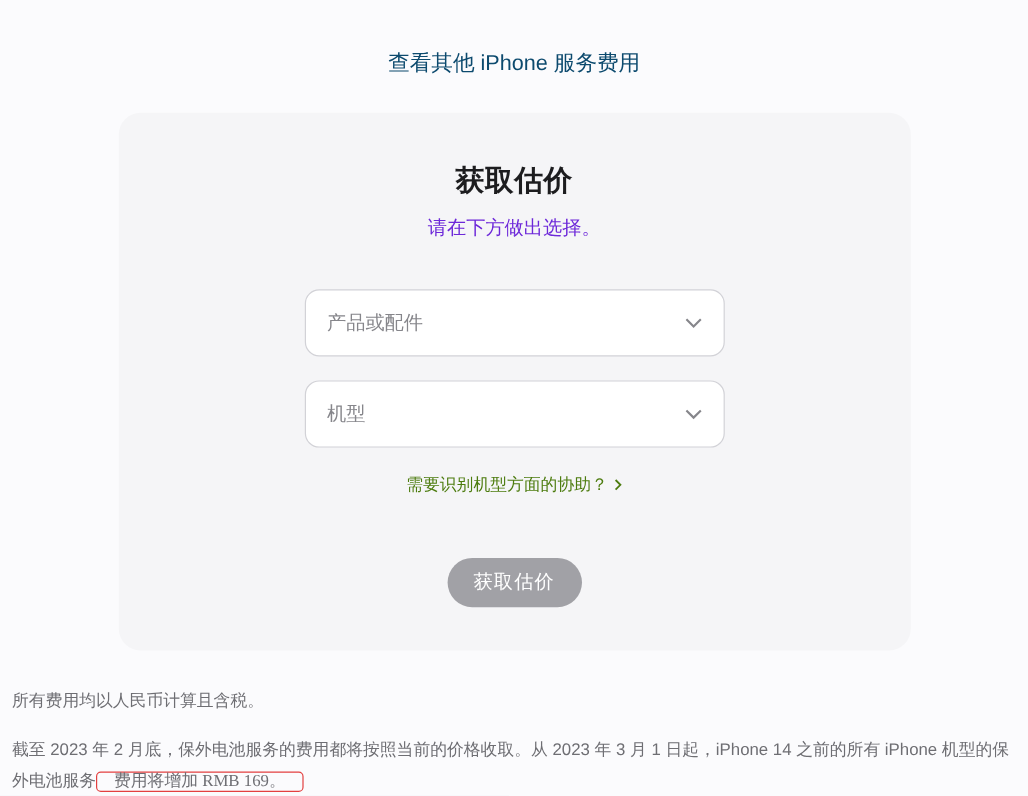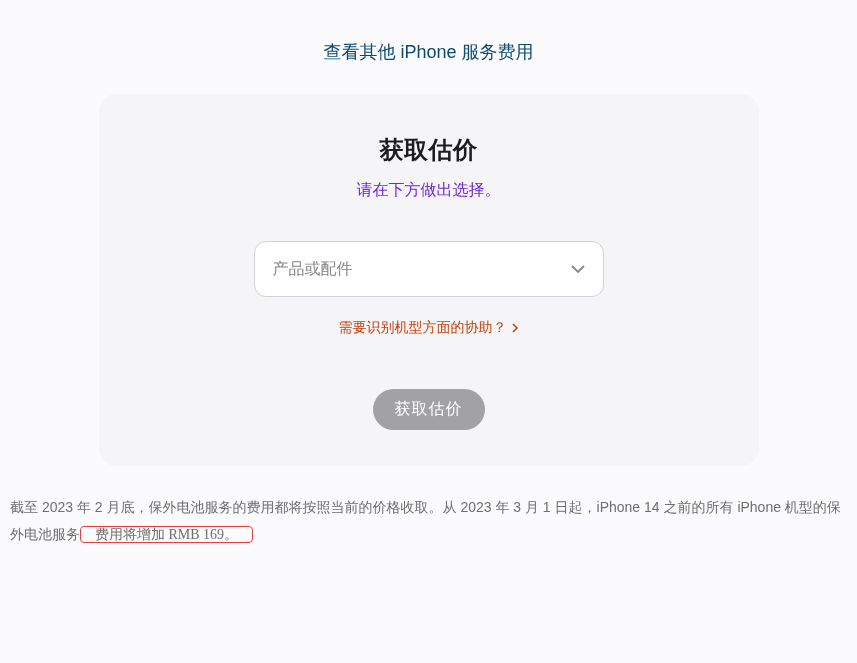--- a/index.html
+++ b/index.html
@@ -66,21 +66,21 @@
     }
     .chevron svg {
       width: 14px;
       height: 14px;
       display: block;
     }
     .help-link {
       display: inline-flex;
       align-items: center;
       gap: 4px;
-      color: #c2410c;
+      color: #4d7c0f;
       font-size: 14px;
       text-decoration: none;
       margin-top: 2px;
       margin-bottom: 52px;
     }
     .help-link svg {
       width: 8px;
       height: 10px;
     }
     .submit-btn {
@@ -124,31 +124,40 @@
 
     <div class="select-box">
       <span class="select-label">产品或配件</span>
       <span class="chevron">
         <svg viewBox="0 0 14 8" fill="none" stroke="currentColor" stroke-width="1.8">
             <path d="M1 1 L7 7 L13 1"></path>
           </svg>
       </span>
     </div>
 
+    <div class="select-box">
+      <span class="select-label">机型</span>
+      <span class="chevron">
+        <svg viewBox="0 0 14 8" fill="none" stroke="currentColor" stroke-width="1.8">
+            <path d="M1 1 L7 7 L13 1"></path>
+          </svg>
+      </span>
+    </div>
 
     <a href="#" class="help-link">
       <span>需要识别机型方面的协助？</span>
       <svg viewBox="0 0 6 10" fill="none" stroke="currentColor" stroke-width="1.5">
           <path d="M1 1 L5 5 L1 9"></path>
         </svg>
     </a>
 
     <div>
       <button class="submit-btn">获取估价</button>
     </div>
   </div>
 
   <div class="footnotes">
+    <p>所有费用均以人民币计算且含税。</p>
     <p>
       <span>截至 2023 年 2 月底，保外电池服务的费用都将按照当前的价格收取。从 2023 年 3 月 1 日起，iPhone 14 之前的所有 iPhone 机型的保外电池服</span><span>务</span><span class="highlight-box">费用将增加 RMB 169。</span>
     </p>
   </div>
 </div>
 
 </body></html>

